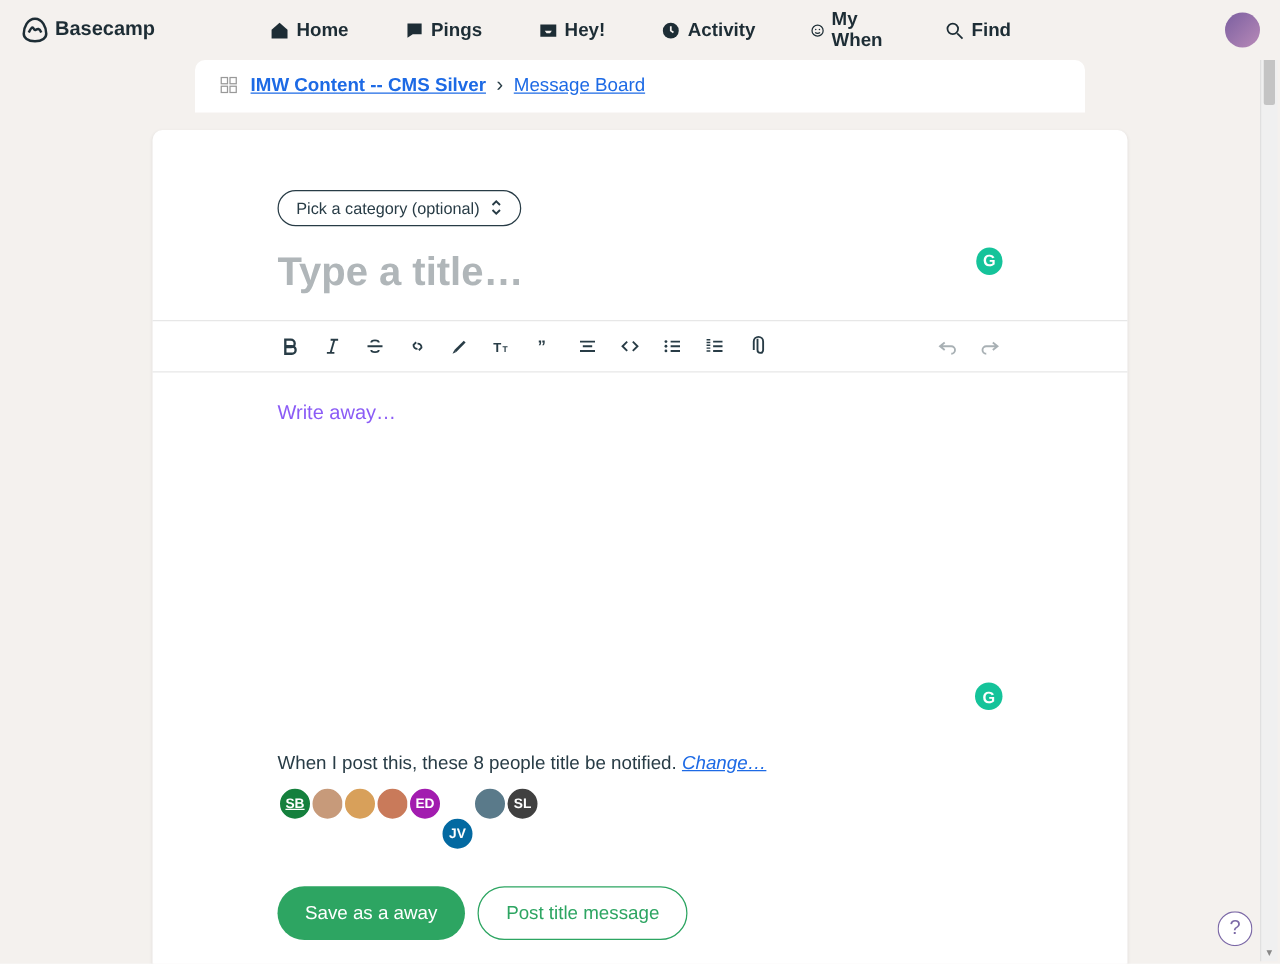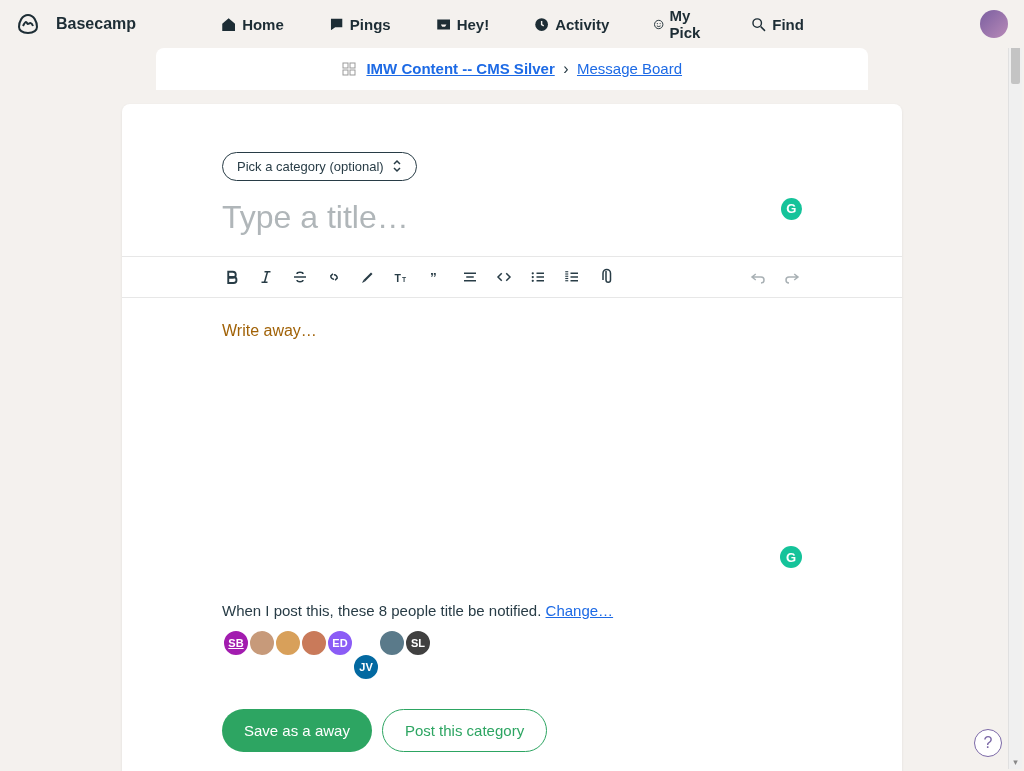--- a/index.html
+++ b/index.html
@@ -1,61 +1,61 @@
 <!DOCTYPE html>
 <html><head>
 <meta charset="utf-8">
 <style>
 * { box-sizing: border-box; margin: 0; padding: 0; }
 body { font-family: -apple-system, BlinkMacSystemFont, "Segoe UI", Helvetica, Arial, sans-serif; background: #f4f1ee; color: #283c46; width: 1024px; height: 771px; overflow: hidden; position: relative; }
 
 
 .topnav { display: flex; align-items: center; height: 48px; padding: 0 16px; background: #f4f1ee; position: relative; }
-.logo-wrap { display: flex; align-items: center; gap: 16px; font-weight: 700; color: #1d2d35; }
+.logo-wrap { display: flex; align-items: center; gap: 4px; font-weight: 700; color: #1d2d35; }
 .logo-wrap svg { width: 24px; height: 24px; }
 .nav-center { position: absolute; left: 50%; transform: translateX(-50%); display: flex; gap: 44px; align-items: center; }
 .nav-item { display: flex; align-items: center; gap: 5px; font-weight: 700; font-size: 15px; color: #1d2d35; cursor: pointer; }
 .nav-item svg { width: 17px; height: 17px; }
 .avatar-top { position: absolute; right: 16px; top: 10px; width: 28px; height: 28px; border-radius: 50%; background: linear-gradient(135deg, #7b5fa0 0%, #b88ab8 100%); cursor: pointer; }
 
 
-.bc-card { width: 712px; margin: 0 auto; background: #fff; border-radius: 8px 8px 0 0; padding: 12px 20px; text-align: center; }
+.bc-card { width: 712px; margin: 0 auto; background: #fff; border-radius: 8px 8px 0 0; padding: 12px 20px; }
 .bc-card a { color: #1d6ae5; text-decoration: underline; font-size: 15px; }
 .bc-card a.bold { font-weight: 700; }
 .bc-sep { color: #283c46; margin: 0 4px; }
 
 
 .main-card { width: 780px; margin: 0 auto; background: #fff; border-radius: 8px; box-shadow: 0 1px 3px rgba(0,0,0,0.08); margin-top: 14px; padding-bottom: 40px; }
 .card-pad { padding: 48px 100px 0 100px; }
 
 .category-btn { border: 1px solid #283c46; border-radius: 20px; background: #fff; padding: 6px 14px; font-size: 13px; cursor: pointer; display: inline-flex; gap: 8px; color: #283c46; }
 .category-btn svg { width: 10px; height: 14px; }
 
-.title-input { width: 100%; border: none; font-size: 32px; font-weight: 400; color: #283c46; margin-top: 18px; outline: none; }
+.title-input { width: 100%; border: none; font-size: 32px; font-weight: 700; color: #283c46; margin-top: 18px; outline: none; }
 .title-input::placeholder { color: #b0b6b9; }
 
 .title-row { display: flex; align-items: center; justify-content: space-between; }
 
 
 .toolbar-wrap { border-top: 1px solid #e7e7e7; border-bottom: 1px solid #e7e7e7; margin-top: 20px; }
 .toolbar { display: flex; align-items: center; padding: 10px 100px; gap: 14px; }
 .tool-btn { cursor: pointer; color: #283c46; display: flex; align-items: center; justify-content: center; width: 20px; height: 20px; }
 .tool-btn svg { width: 18px; height: 18px; }
 .toolbar-spacer { flex: 1; }
 
 
 .editor-body { padding: 24px 100px 0 100px; min-height: 280px; position: relative; }
-.editor-placeholder { color: #a16207; font-size: 16px; }
+.editor-placeholder { color: #8b5cf6; font-size: 16px; }
 
 .grammarly { position: absolute; width: 22px; height: 22px; border-radius: 50%; background: #15c39a; color: #fff; display: flex; align-items: center; justify-content: center; font-size: 13px; font-weight: 700; }
 
 
 .notify-section { padding: 0 100px; margin-top: 24px; }
 .notify-text { font-size: 15px; color: #283c46; }
-.notify-text a { color: #1d6ae5; text-decoration: underline; }
+.notify-text a { color: #1d6ae5; text-decoration: underline; font-style: italic; }
 .avatar-row { display: flex; margin-top: 10px; }
 .av { width: 28px; height: 28px; border-radius: 50%; border: 2px solid #fff; margin-left: -2px; display: flex; align-items: center; justify-content: center; font-size: 11px; font-weight: 700; color: #fff; }
 .av:first-child { margin-left: 0; }
 
 
 .actions { padding: 0 100px; margin-top: 28px; display: flex; gap: 10px; }
 .btn-primary { background: #2da562; color: #fff; border: none; border-radius: 24px; padding: 12px 22px; font-size: 15px; font-weight: 500; cursor: pointer; }
 .btn-secondary { background: #fff; color: #2da562; border: 1px solid #2da562; border-radius: 24px; padding: 12px 22px; font-size: 15px; cursor: pointer; }
 
 
@@ -112,21 +112,21 @@
         </svg>
       <span>Activity</span>
     </div>
     <div class="nav-item">
       <svg viewBox="0 0 24 24">
           <circle cx="12" cy="12" r="9" fill="none" stroke="#1d2d35" stroke-width="2"></circle>
           <circle cx="9" cy="10" r="1.2" fill="#1d2d35"></circle>
           <circle cx="15" cy="10" r="1.2" fill="#1d2d35"></circle>
           <path d="M8 15 Q12 18 16 15" fill="none" stroke="#1d2d35" stroke-width="2"></path>
         </svg>
-      <span>My Pick</span>
+      <span>My When</span>
     </div>
     <div class="nav-item">
       <svg viewBox="0 0 24 24">
           <circle cx="10" cy="10" r="6" fill="none" stroke="#1d2d35" stroke-width="2"></circle>
           <line x1="15" y1="15" x2="21" y2="21" stroke="#1d2d35" stroke-width="2"></line>
         </svg>
       <span>Find</span>
     </div>
   </div>
   <div class="avatar-top"></div>
@@ -258,30 +258,30 @@
   <div class="editor-body">
     <div class="editor-placeholder">Write away…</div>
     <div class="grammarly" style="right: 100px; bottom: 10px;">G</div>
   </div>
 
   <div class="notify-section">
     <div class="notify-text">
       <span>When I post this, these </span><span>8</span><span> people title be notified. </span><a>Change…</a>
     </div>
     <div class="avatar-row" id="avatar-row">
-        <div class="av" style="background: #a21caf; text-decoration: underline;">SB</div>
+        <div class="av" style="background: #15803d; text-decoration: underline;">SB</div>
         <div class="av" style="background: rgb(199, 154, 122);"></div>
         <div class="av" style="background: rgb(216, 160, 90);"></div>
         <div class="av" style="background: rgb(201, 122, 90);"></div>
-        <div class="av" style="background: #8b5cf6;">ED</div>
+        <div class="av" style="background: #a21caf;">ED</div>
         <div class="av" style="background: #0369a1; margin-top: 24px;">JV</div>
         <div class="av" style="background: rgb(90, 122, 138);"></div>
         <div class="av" style="background: #404040;">SL</div>
       </div>
   </div>
 
   <div class="actions">
     <button class="btn-primary">Save as a away</button>
-    <button class="btn-secondary">Post this category</button>
+    <button class="btn-secondary">Post title message</button>
   </div>
 </div>
 
 <div class="help-btn">?</div>
 
 </body></html>

